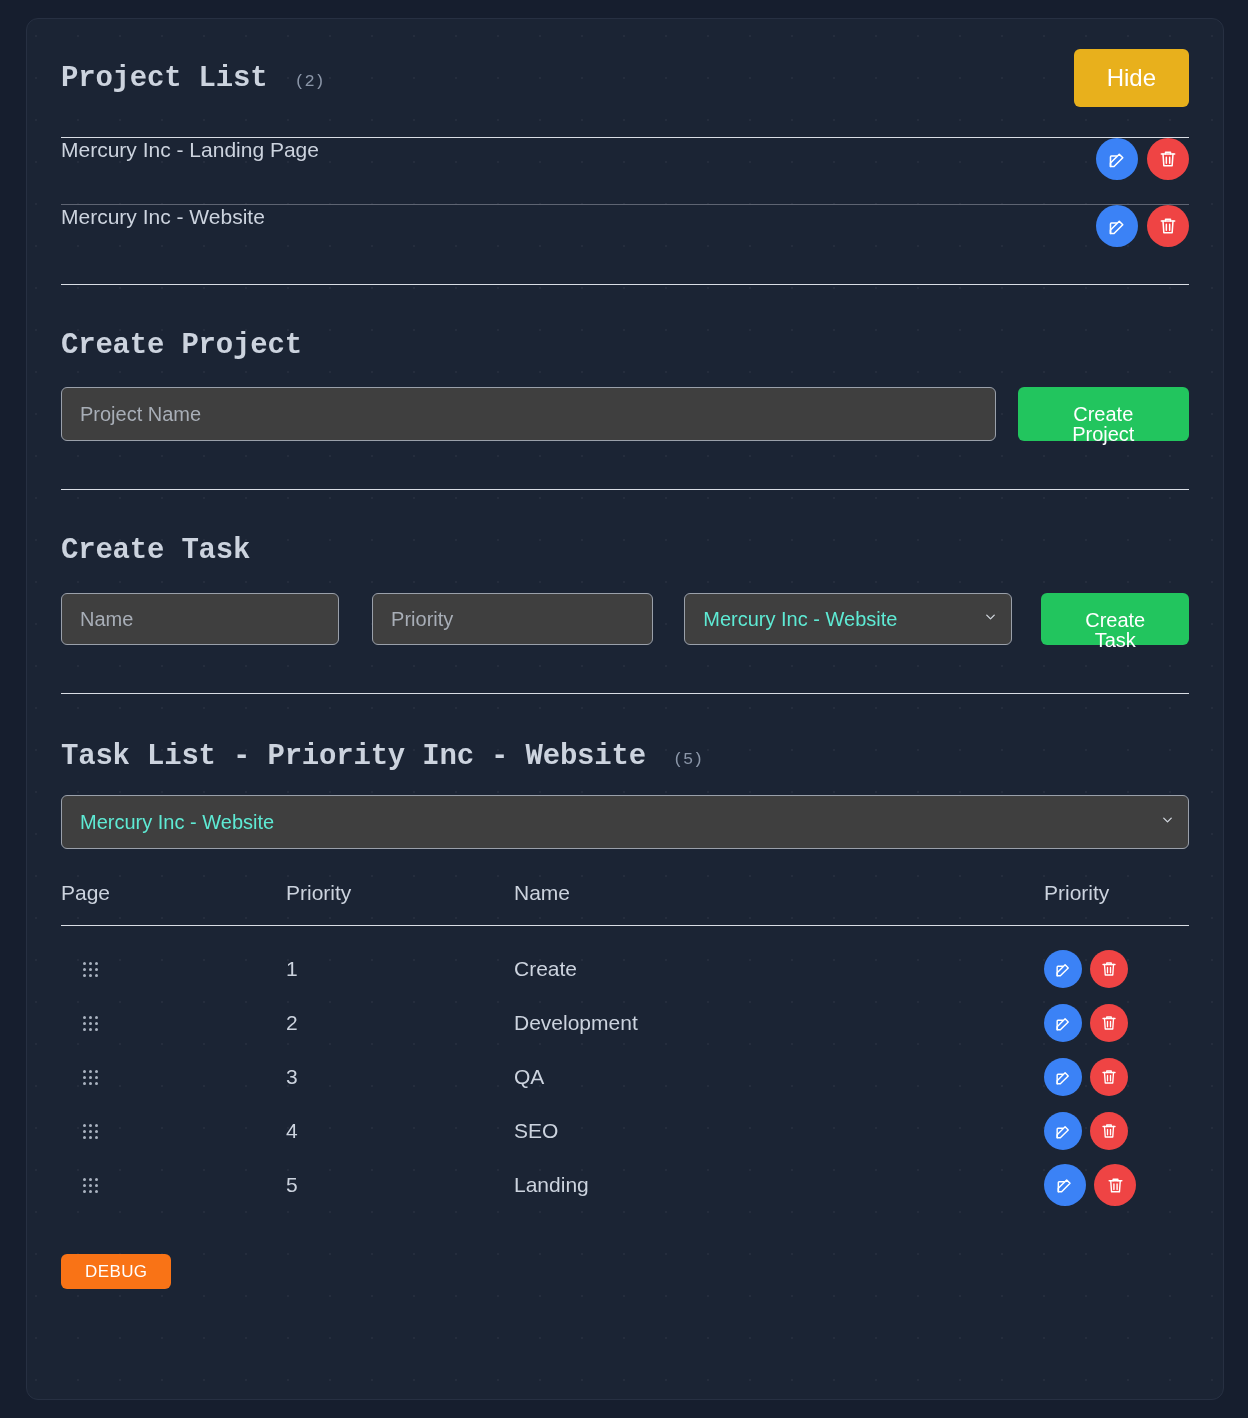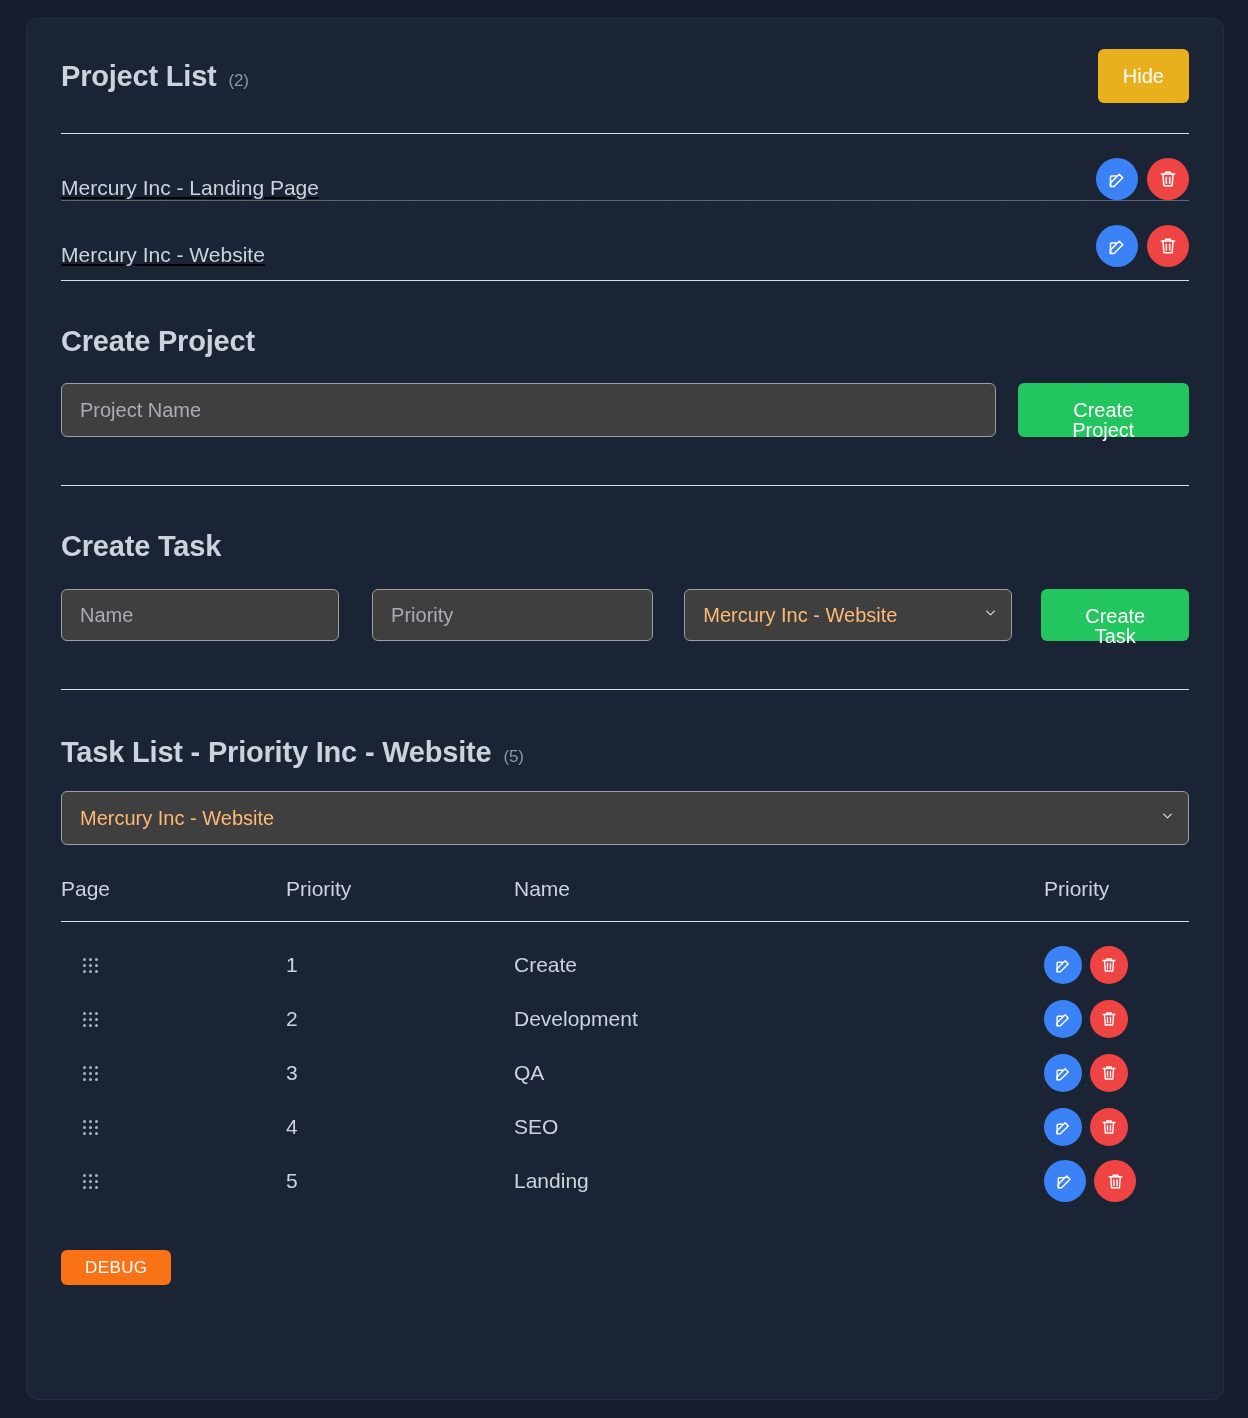--- a/index.html
+++ b/index.html
@@ -34,42 +34,43 @@
     align-items: center;
     justify-content: space-between;
   }
   h2.title {
     font-size: 29px;
     font-weight: bold;
     color: #ccd3de;
     letter-spacing: -0.2px;
     display: flex;
     align-items: baseline;
-    gap: 12px;
+    gap: 27px;
+    font-family: Liberation Mono, monospace;
   }
   h2.title .count {
     font-size: 17px;
     font-weight: normal;
     color: #8b96a8;
   }
 
   
   .btn {
     border: none;
     border-radius: 6px;
     font-family: "Liberation Sans", sans-serif;
     font-size: 19px;
     color: #ffffff;
     cursor: pointer;
     line-height: 1;
   }
   .btn-hide {
     background: #e8b01c;
-    padding: 17px 25px;
-    font-size: 20px;
+    padding: 17px 33px;
+    font-size: 24px;
   }
   .btn-green {
     background: #22c55e;
     padding: 17px 22px;
     font-size: 20px;
   }
   .btn-debug {
     background: #f97316;
     padding: 9px 24px;
     font-size: 17px;
@@ -83,24 +84,23 @@
     border-top: 1px solid #d9dde4;
     margin: 0;
   }
   hr.rule-soft {
     border: none;
     border-top: 1px solid #5e6472;
     margin: 0;
   }
   .proj-row {
     display: flex;
-    align-items: flex-end;
+    align-items: flex-start;
     justify-content: space-between;
     height: 66px;
-    text-decoration: underline;
   }
   .proj-name {
     font-size: 21px;
     color: #ccd3de;
   }
   .row-actions {
     display: flex;
     align-items: center;
     gap: 9px;
   }
@@ -120,21 +120,21 @@
   .icon-btn.red  { background: #ef4444; }
   .icon-btn svg { display: block; }
 
   .icon-btn-sm { width: 38px; height: 38px; }
 
   
   .field {
     background: #3f3f3f;
     border: 1px solid #9aa0aa;
     border-radius: 6px;
-    color: #fdba74;
+    color: #5eead4;
     font-family: "Liberation Sans", sans-serif;
     font-size: 20px;
     padding: 0 18px;
     height: 52px;
     outline: none;
   }
   .field::placeholder { color: #a8aeb7; }
 
   select.field {
     appearance: none;

